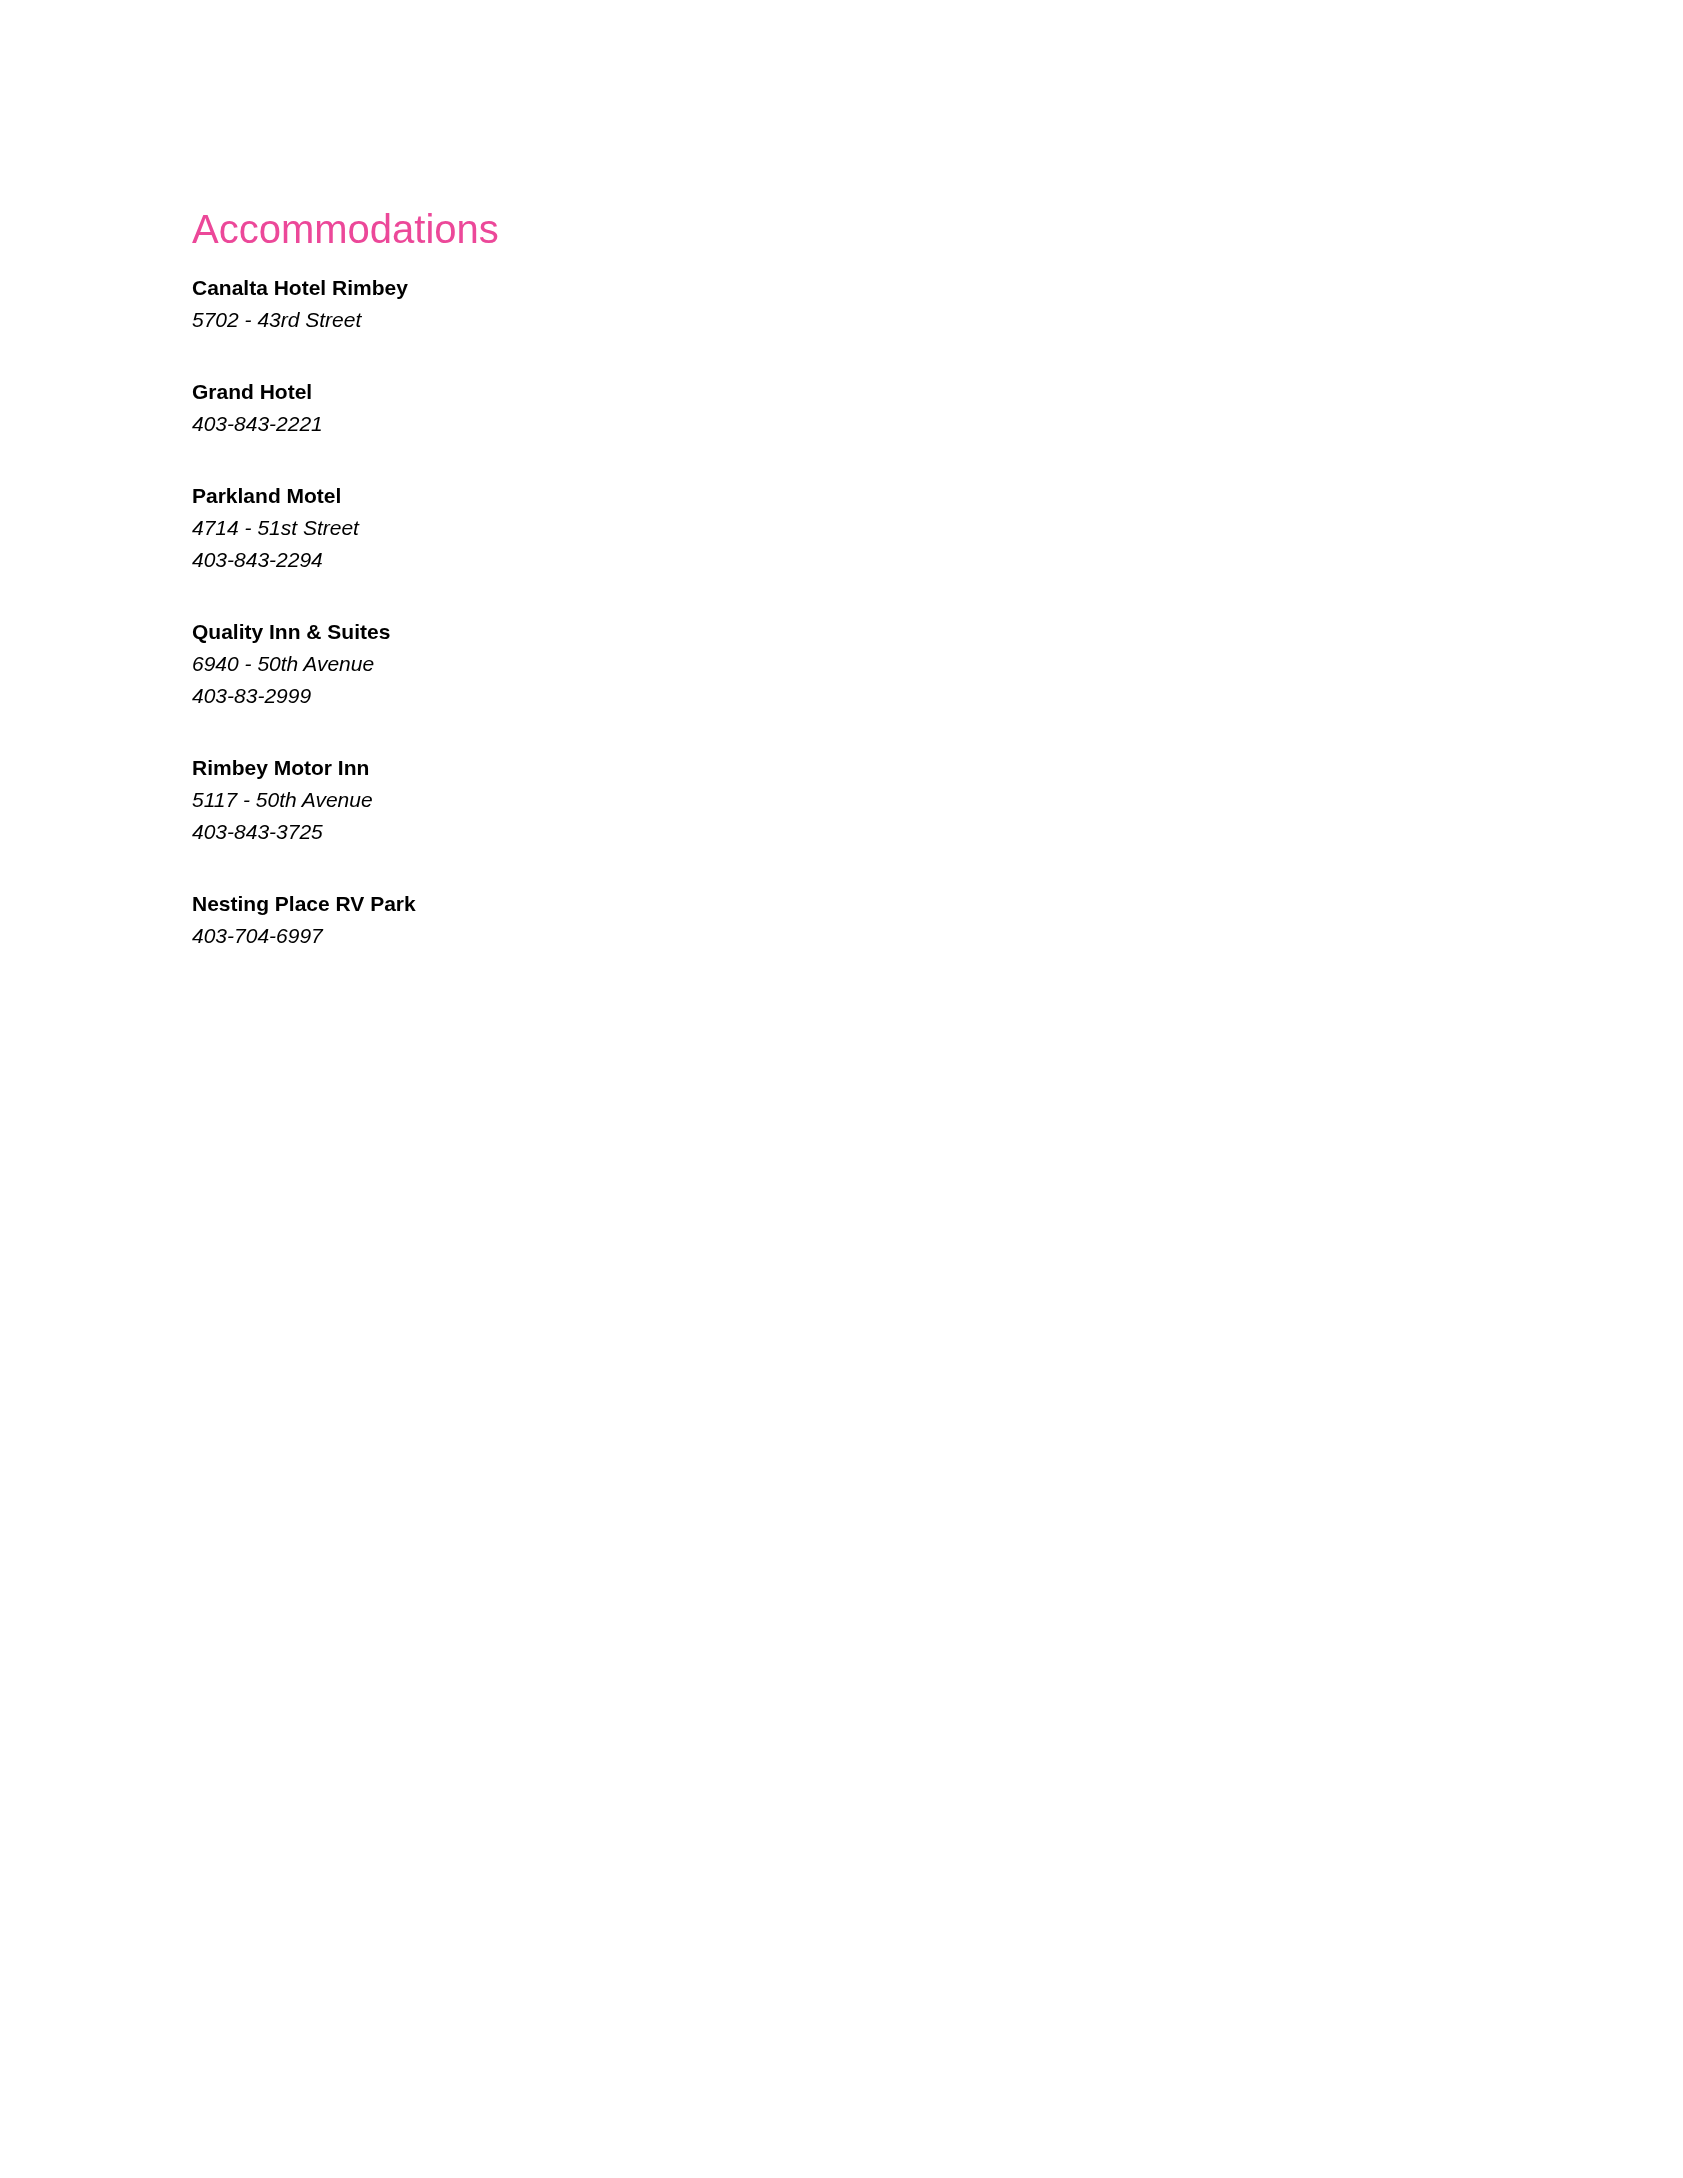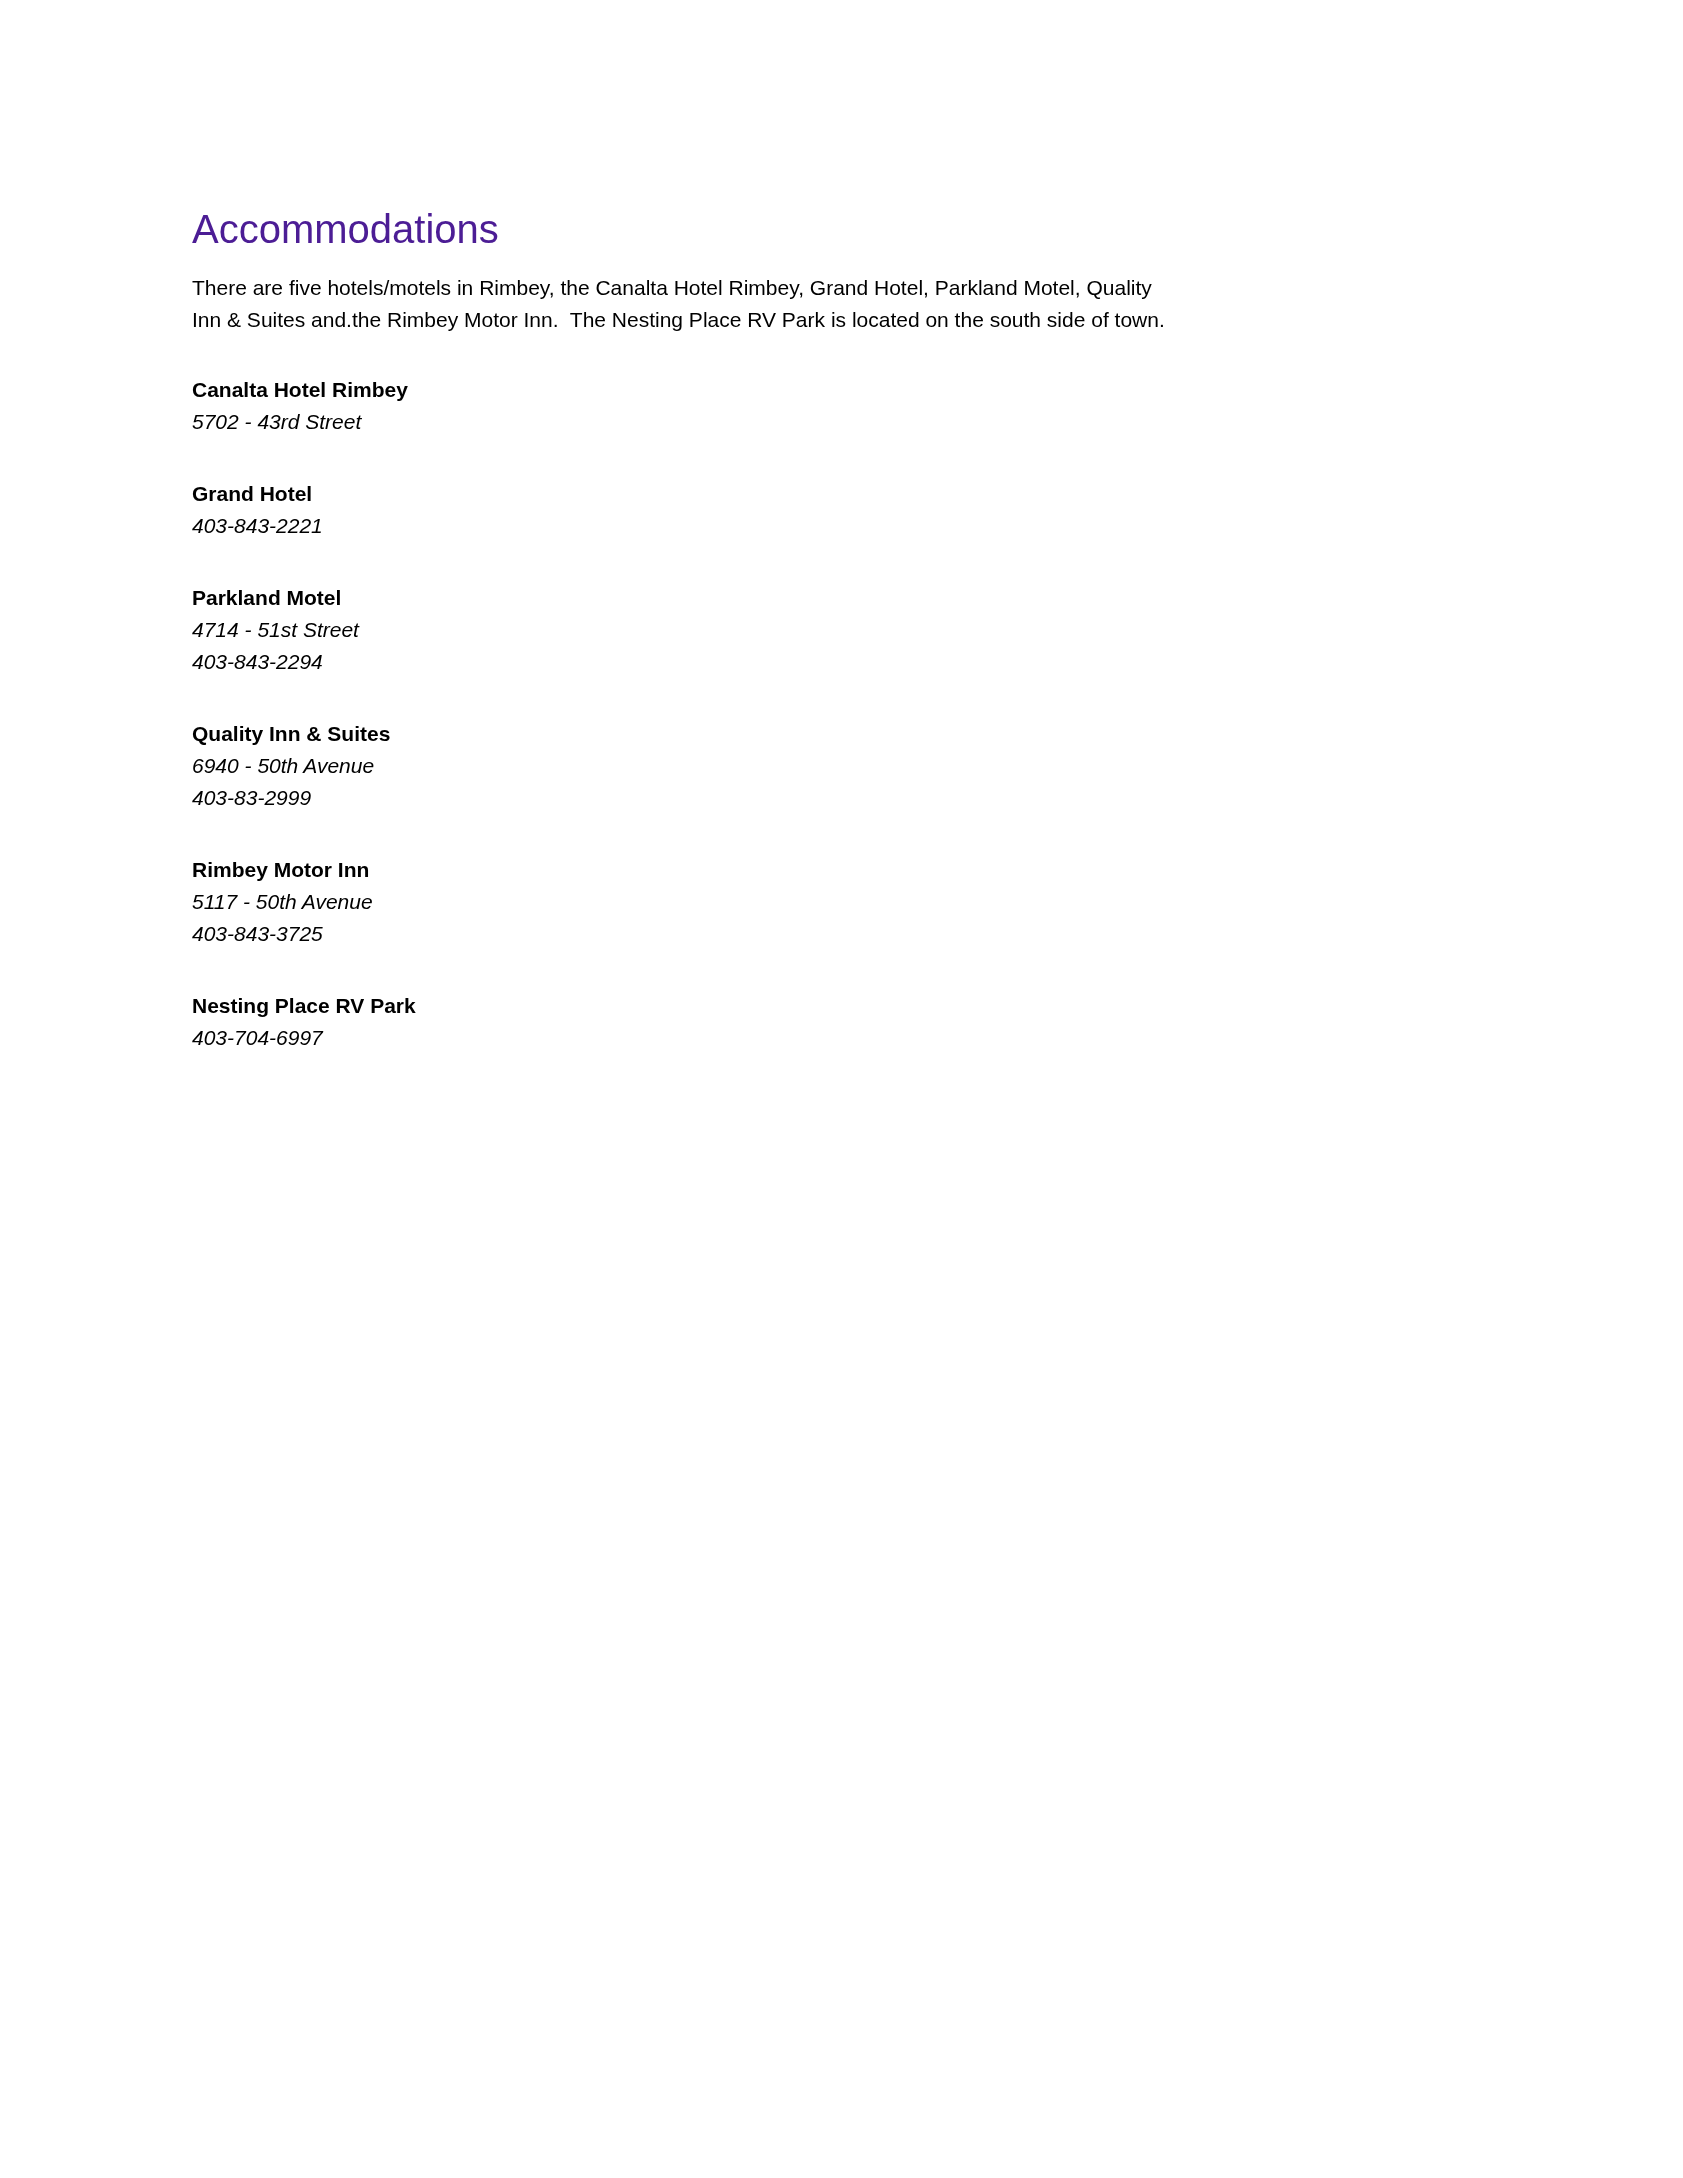--- a/index.html
+++ b/index.html
@@ -18,21 +18,21 @@
     position: absolute;
     left: 192px;
     top: 206px;
     width: 1317px;
   }
   .doc-title {
     margin: 0 0 20px 0;
     font-size: 40px;
     line-height: 46px;
     font-weight: normal;
-    color: #4c1d95;
+    color: #ec4899;
   }
   .intro {
     margin: 0 0 38px 0;
     font-size: 21px;
     line-height: 32px;
     color: #000000;
   }
   .intro .line {
     display: block;
     white-space: pre-wrap;
@@ -52,24 +52,20 @@
     font-style: italic;
   }
 </style>
 </head>
 <body>
 
 <div class="page">
 
   <h1 class="doc-title">Accommodations</h1>
 
-  <p class="intro">
-    <span class="line">There are five hotels/motels in Rimbey, the Canalta Hotel Rimbey, Grand Hotel, Parkland Motel, Quality</span>
-    <span class="line">Inn &amp; Suites and.the Rimbey Motor Inn.  The Nesting Place RV Park is located on the south side of town.</span>
-  </p>
 
   <div class="listing">
     <div class="name">Canalta Hotel Rimbey</div>
     <div class="addr">5702 - 43rd Street</div>
   </div>
 
   <div class="listing">
     <div class="name">Grand Hotel</div>
     <div class="phone">403-843-2221</div>
   </div>

